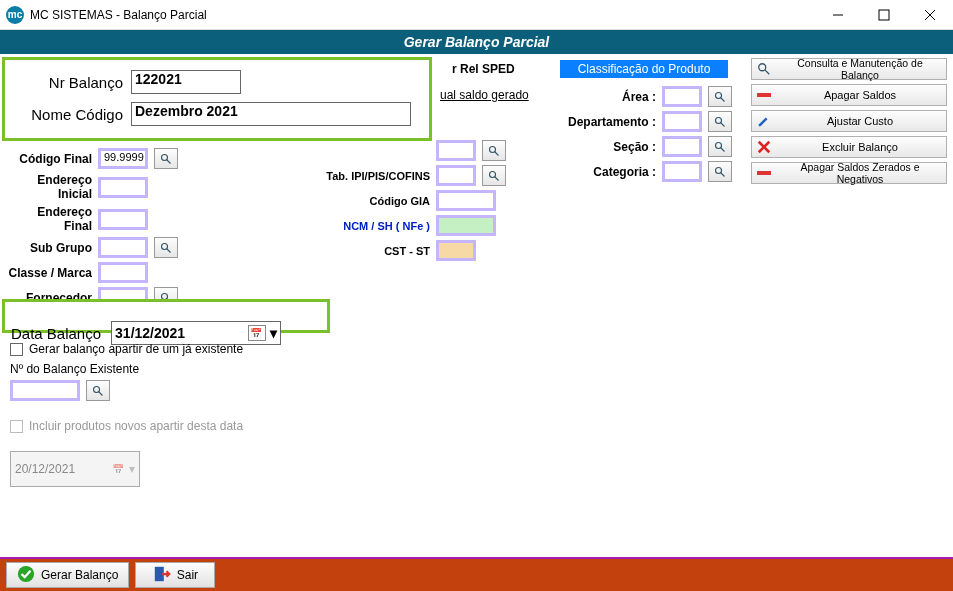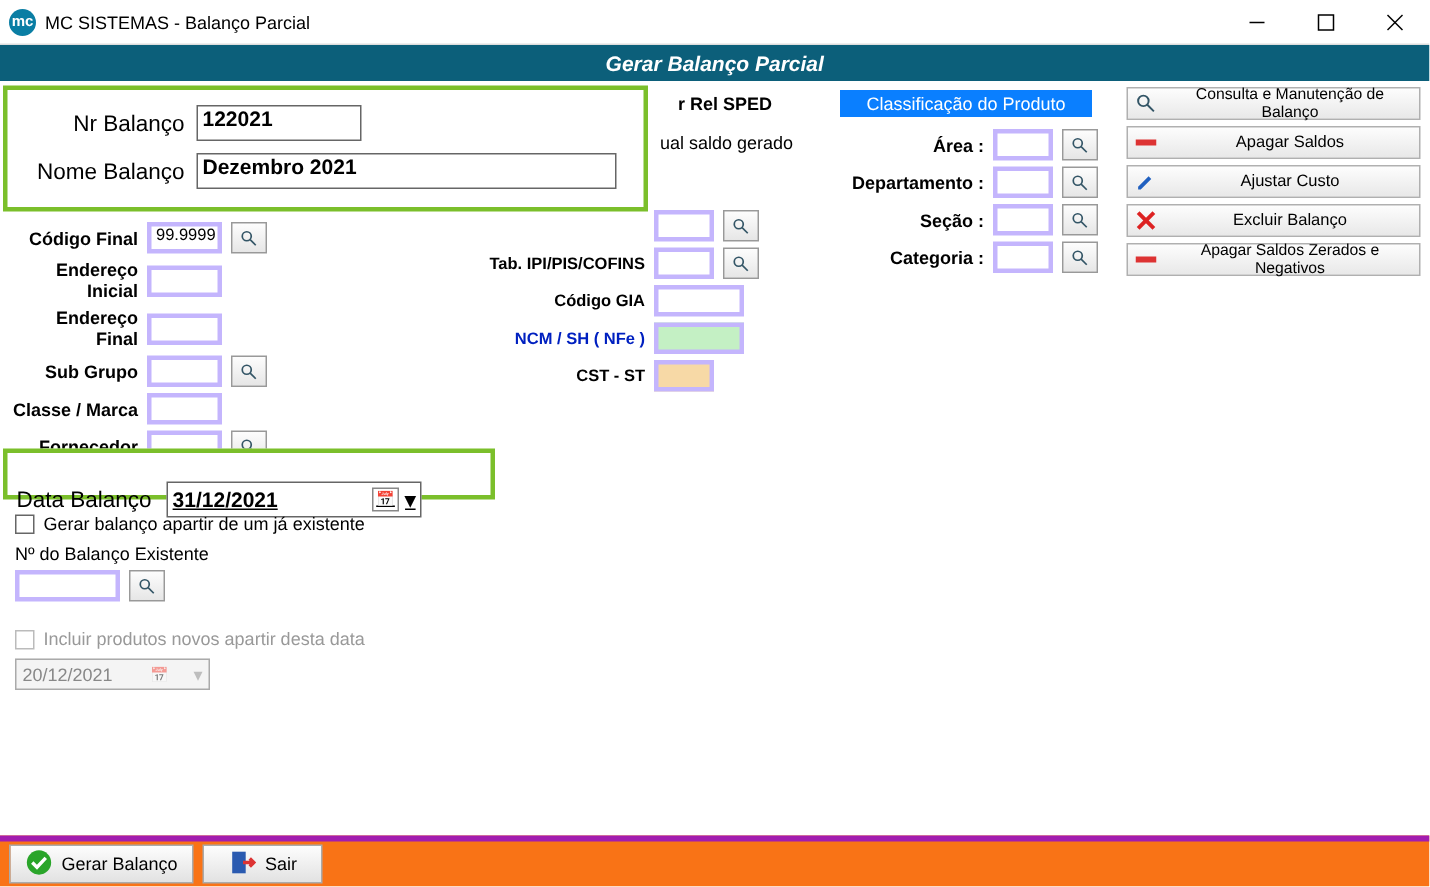--- a/index.html
+++ b/index.html
@@ -26,49 +26,49 @@
   .sidebtn .slabel { flex:1; text-align:center; }
 
   
   .hl-box { position: absolute; border: 3px solid #7bbf2b; background: #fff; }
   .hl1 { left: 2px; top: 3px; width: 430px; height: 84px; }
   .hl2 { left: 2px; top: 245px; width: 328px; height: 34px; }
 
   .lbl-r { text-align: right; display: inline-block; }
   .txt { border: 3px solid #c4b5fd; height: 21px; background: #fff; padding: 0 3px; font-size: 12px; }
   .txt.big { height: 24px; font-size: 14px; font-weight: bold; border: 1px solid #666; }
-  .txt.date { display:inline-flex; align-items:center; gap:4px;text-decoration:underline; }
+  .txt.date { display:inline-flex; align-items:center; gap:4px; }
   .lookup { width: 24px; height: 21px; border: 1px solid #999; background: linear-gradient(#fdfdfd,#e6e6e6); display:inline-flex; align-items:center; justify-content:center; vertical-align:top; }
   .mag { width:12px; height:12px; }
 
   .row { display:flex; align-items:center; gap:6px; margin-bottom:4px; }
   .row .lbl-r { width: 86px; font-size:12px;font-weight:bold; }
 
   .midcol .row .lbl-r { width: 120px; font-size:11px; }
 
   .chk { width:13px; height:13px; border:1px solid #666; display:inline-block; background:#fff; vertical-align:middle; }
   .chk.dis { border-color:#bbb; }
 
   .classif { position:absolute; left:560px; top:6px; }
   .classif .hdr { background:#0a7fff; color:#fff; padding:2px 8px; font-size:12px; display:inline-block; width:168px; text-align:center; }
   .classif .row .lbl-r { width:96px; font-size:12px; }
 
   .midcol { position:absolute; left:310px; top:6px; }
   .sped-lbl { font-weight:bold; font-size:12px; position:absolute; left:452px; top:8px; }
-  .sped-sub { font-size:12px; position:absolute; left:440px; top:34px; }
+  .sped-sub { font-size:12px; position:absolute; left:440px; top:34px;text-decoration:underline; }
 
   .formblock { position:absolute; left:6px; top:94px; }
 
-  .bottombar { position:absolute; left:0; bottom:0; height:34px; width:100%; background:#f97316; display:flex; align-items:center; padding:0 6px; gap:6px; border-top:4px solid #a21caf; }
+  .bottombar { position:absolute; left:0; bottom:0; height:34px; width:100%; background:#c2410c; display:flex; align-items:center; padding:0 6px; gap:6px; border-top:2px solid #a21caf; }
   .bbtn { height:26px; border:1px solid #aaa; background:linear-gradient(#fdfdfd,#e2e2e2); display:inline-flex; align-items:center; gap:6px; padding:0 10px; font-size:12px; }
 
   .green-fill { background:#c4f0c4; }
   .orange-fill { background:#f7d9a6; }
 
-  .date-disabled { border:1px solid #aaa; height:21px; width:130px; display:inline-flex; align-items:center; padding:0 4px; font-size:12px; color:#888; background:#f4f4f4; gap:16px; }
+  .date-disabled { border:1px solid #aaa; height:36px; width:130px; display:inline-flex; align-items:center; padding:0 4px; font-size:12px; color:#888; background:#f4f4f4; gap:4px; }
 
   .spacer-top { height:8px; }
 </style>
 </head>
 <body>
 
 <div class="titlebar">
   <div class="app-icon">mc</div>
   <div class="title">MC SISTEMAS - Balanço Parcial</div>
   <div class="winbtns">
@@ -98,21 +98,21 @@
 
     <div class="sped-lbl">r Rel SPED</div>
     <div class="sped-sub">ual saldo gerado</div>
 
     <div class="hl-box hl1">
       <div style="display:flex; align-items:center; gap:8px; padding:10px 8px 4px 8px;">
         <span class="lbl-r" style="width:110px; font-size:15px;">Nr Balanço</span>
         <div class="txt big" style="width:110px;">122021</div>
       </div>
       <div style="display:flex; align-items:center; gap:8px; padding:4px 8px;">
-        <span class="lbl-r" style="width:110px; font-size:15px;">Nome Balanço</span>
+        <span class="lbl-r" style="width:110px; font-size:15px;">Nome Código</span>
         <div class="txt big" style="width:280px;">Dezembro 2021</div>
       </div>
     </div>
 
     <div class="formblock">
       <div class="row">
         <span class="lbl-r">Código Final</span>
         <div class="txt" style="width:50px; font-size:11px;">99.9999</div>
         <div class="lookup">
             <svg class="mag" viewBox="0 0 16 16">
@@ -255,21 +255,21 @@
       <div style="margin-bottom:4px;">Nº do Balanço Existente</div>
       <div style="display:flex; gap:6px; margin-bottom:18px;">
         <div class="txt" style="width:70px;"></div>
         <div class="lookup">
             <svg class="mag" viewBox="0 0 16 16">
               <circle cx="6" cy="6" r="4" stroke="#356" fill="none" stroke-width="1.5"></circle>
               <line x1="9" y1="9" x2="14" y2="14" stroke="#356" stroke-width="1.5"></line>
             </svg>
           </div>
       </div>
-      <div style="display:flex; align-items:center; gap:6px; margin-bottom:6px; color:#999;">
+      <div style="display:flex; align-items:center; gap:6px; margin-bottom:18px; color:#999;">
         <span class="chk dis"></span>
         <span>Incluir produtos novos apartir desta data</span>
       </div>
       <div class="date-disabled">
         <span style="flex:1;">20/12/2021</span>
         <span style="font-size:10px; opacity:.5;">📅</span>
         <span style="opacity:.5;">▾</span>
       </div>
     </div>
 

